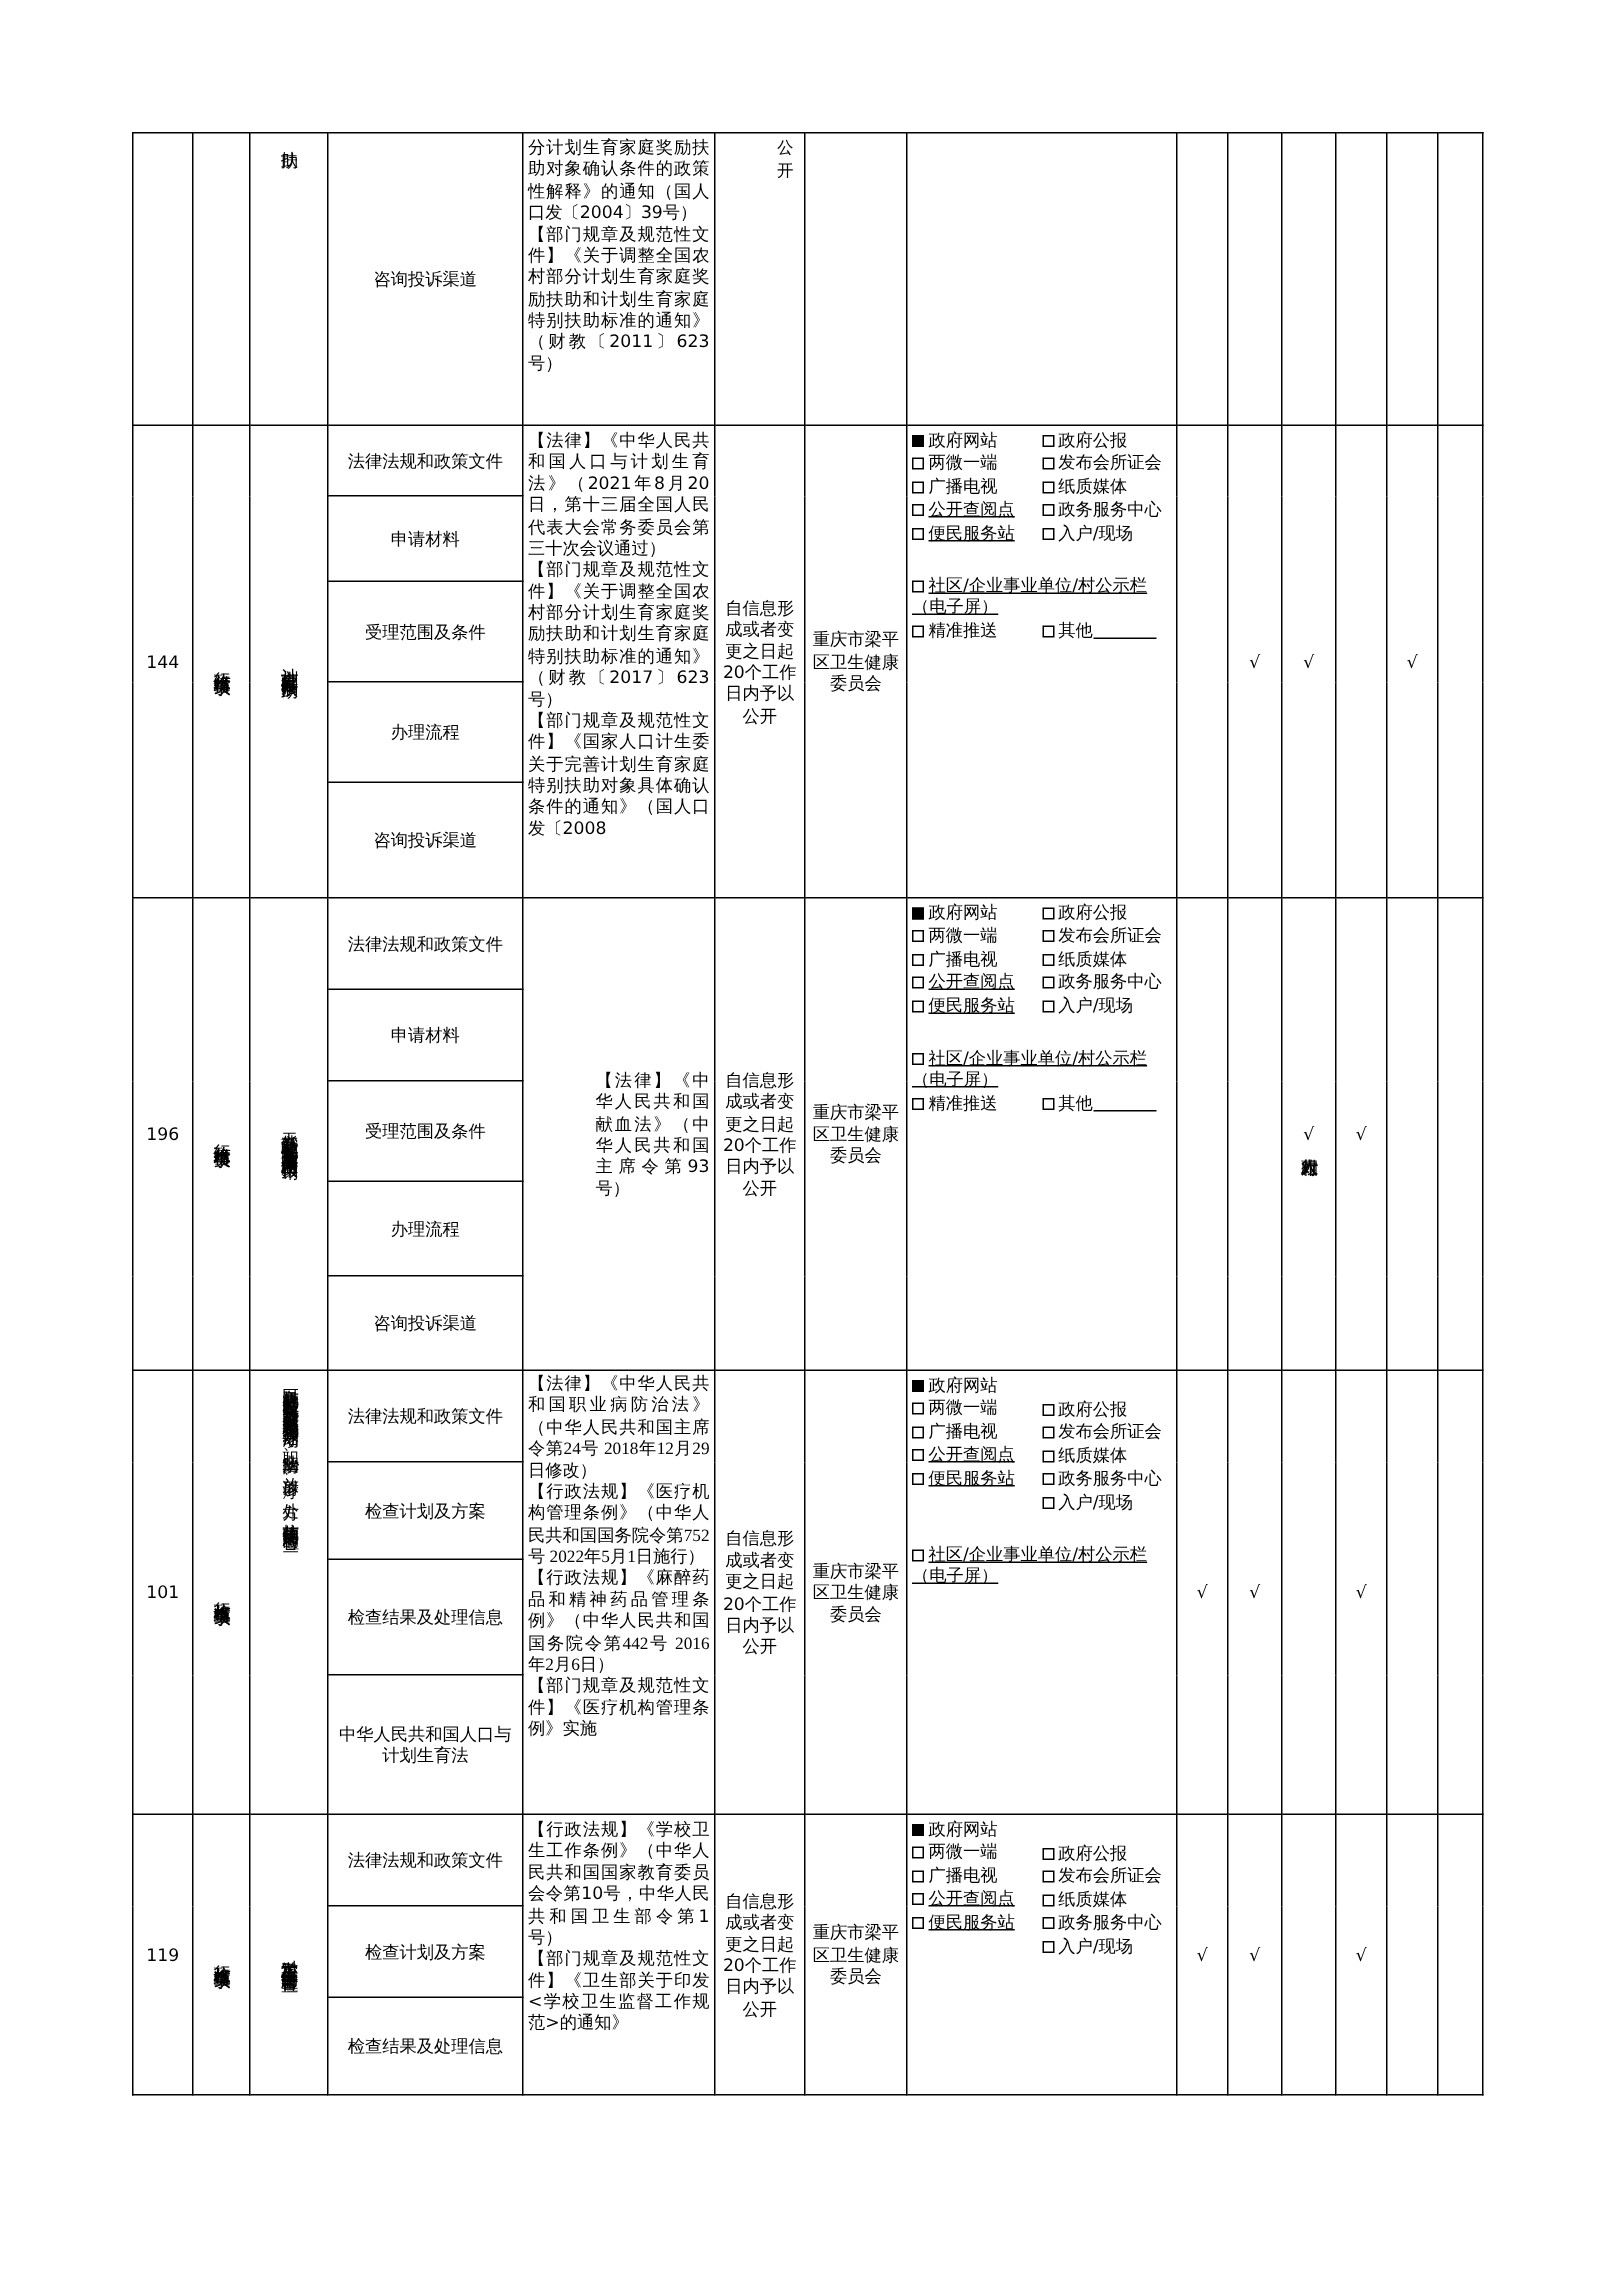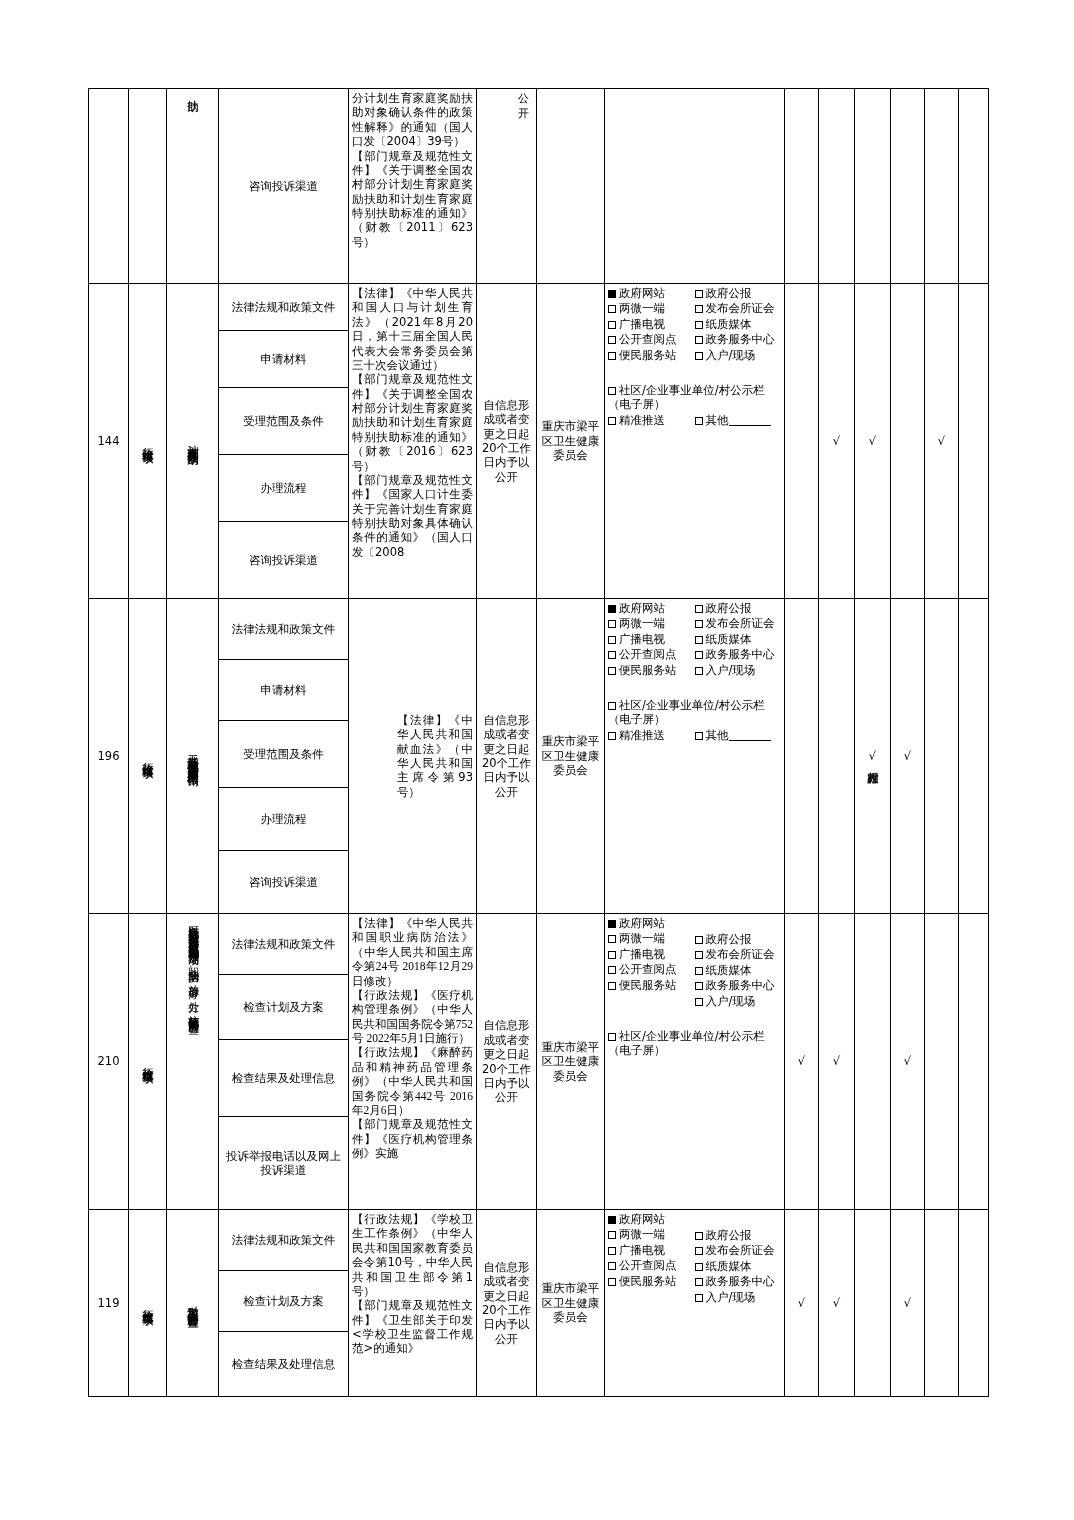--- a/index.html
+++ b/index.html
@@ -87,21 +87,21 @@
     display: inline-block;
     width: 8px;
     height: 8px;
     border: 1px solid #000;
     margin-right: 3px;
     vertical-align: -1px;
     box-sizing: border-box;
   }
   .box.filled { background: #000; }
   .chan-line { white-space: nowrap; margin-bottom: 1px; }
-  .chan-wrapline { margin-bottom: 1px; }
+  .chan-wrapline { margin-bottom: 1px; text-decoration: underline; }
   .gap { height: 10px; }
   .uline {
     display: inline-block;
     min-width: 42px;
     border-bottom: 1px solid #000;
     height: 11px;
     vertical-align: -2px;
   }
   .mark { text-align: center; font-size: 13px; }
   .mark .vtext {
@@ -162,21 +162,21 @@
       <tr>
         <td class="idx" rowspan="5">144</td>
         <td class="ctr" rowspan="5">
           <div class="vert">行政给付类事项</div>
         </td>
         <td class="ctr" rowspan="5">
           <div class="vert">计划生育家庭特别扶助</div>
         </td>
         <td class="sub-cell" style="height:42px;">法律法规和政策文件</td>
         <td class="just clip" rowspan="5" style="vertical-align:top; white-space:pre-line; height:300px; overflow:hidden;">【法律】《中华人民共和国人口与计划生育法》（2021年8月20日，第十三届全国人民代表大会常务委员会第三十次会议通过）
-【部门规章及规范性文件】《关于调整全国农村部分计划生育家庭奖励扶助和计划生育家庭特别扶助标准的通知》（财教〔2016〕623号）
+【部门规章及规范性文件】《关于调整全国农村部分计划生育家庭奖励扶助和计划生育家庭特别扶助标准的通知》（财教〔2017〕623号）
 【部门规章及规范性文件】《国家人口计生委关于完善计划生育家庭特别扶助对象具体确认条件的通知》（国人口发〔2008</td>
         <td class="ctr" rowspan="5">自信息形成或者变更之日起20个工作日内予以公开</td>
         <td class="ctr" rowspan="5">重庆市梁平区卫生健康委员会</td>
         <td class="chan" rowspan="5" style="vertical-align:top;">
           <div class="chan-row">
             <div class="chan-col left">
               <div class="chan-line"><span class="box filled"></span><span>政府网站</span></div>
               <div class="chan-line"><span class="box"></span><span>两微一端</span></div>
               <div class="chan-line"><span class="box"></span><span>广播电视</span></div>
               <div class="chan-wrapline"><span class="box"></span><span>公开查阅点</span></div>
@@ -282,21 +282,21 @@
         <td class="sub-cell" style="height:62px;">受理范围及条件</td>
       </tr>
       <tr>
         <td class="sub-cell" style="height:58px;">办理流程</td>
       </tr>
       <tr>
         <td class="sub-cell" style="height:58px;">咨询投诉渠道</td>
       </tr>
 
       <tr>
-        <td class="idx" rowspan="4">210</td>
+        <td class="idx" rowspan="4">101</td>
         <td class="ctr" rowspan="4">
           <div class="vert">行政检查类事项</div>
         </td>
         <td class="ctr clip" rowspan="4" style="vertical-align:top;">
           <div class="vert" style="font-size:11px;">对医疗机构的监督检查（包括对本行政区域内有关机构和个人诊疗活动、职业病防治、放射诊疗、处方、抗菌药物使用等的检查）</div>
         </td>
         <td class="sub-cell" style="height:56px;">法律法规和政策文件</td>
         <td class="just clip" rowspan="4" style="vertical-align:top; white-space:pre-line;font-family:Liberation Serif, serif;">【法律】《中华人民共和国职业病防治法》（中华人民共和国主席令第24号 2018年12月29日修改）
 【行政法规】《医疗机构管理条例》（中华人民共和国国务院令第752号 2022年5月1日施行）
 【行政法规】《麻醉药品和精神药品管理条例》（中华人民共和国国务院令第442号 2016年2月6日）
@@ -332,21 +332,21 @@
         <td class="mark" rowspan="4"></td>
         <td class="mark" rowspan="4"></td>
       </tr>
       <tr>
         <td class="sub-cell" style="height:60px;">检查计划及方案</td>
       </tr>
       <tr>
         <td class="sub-cell" style="height:72px;">检查结果及处理信息</td>
       </tr>
       <tr>
-        <td class="sub-cell" style="height:88px;">投诉举报电话以及网上投诉渠道</td>
+        <td class="sub-cell" style="height:88px;">中华人民共和国人口与计划生育法</td>
       </tr>
 
       <tr>
         <td class="idx" rowspan="3">119</td>
         <td class="ctr" rowspan="3">
           <div class="vert">行政检查类事项</div>
         </td>
         <td class="ctr" rowspan="3">
           <div class="vert">对学校卫生工作的监督检查</div>
         </td>

